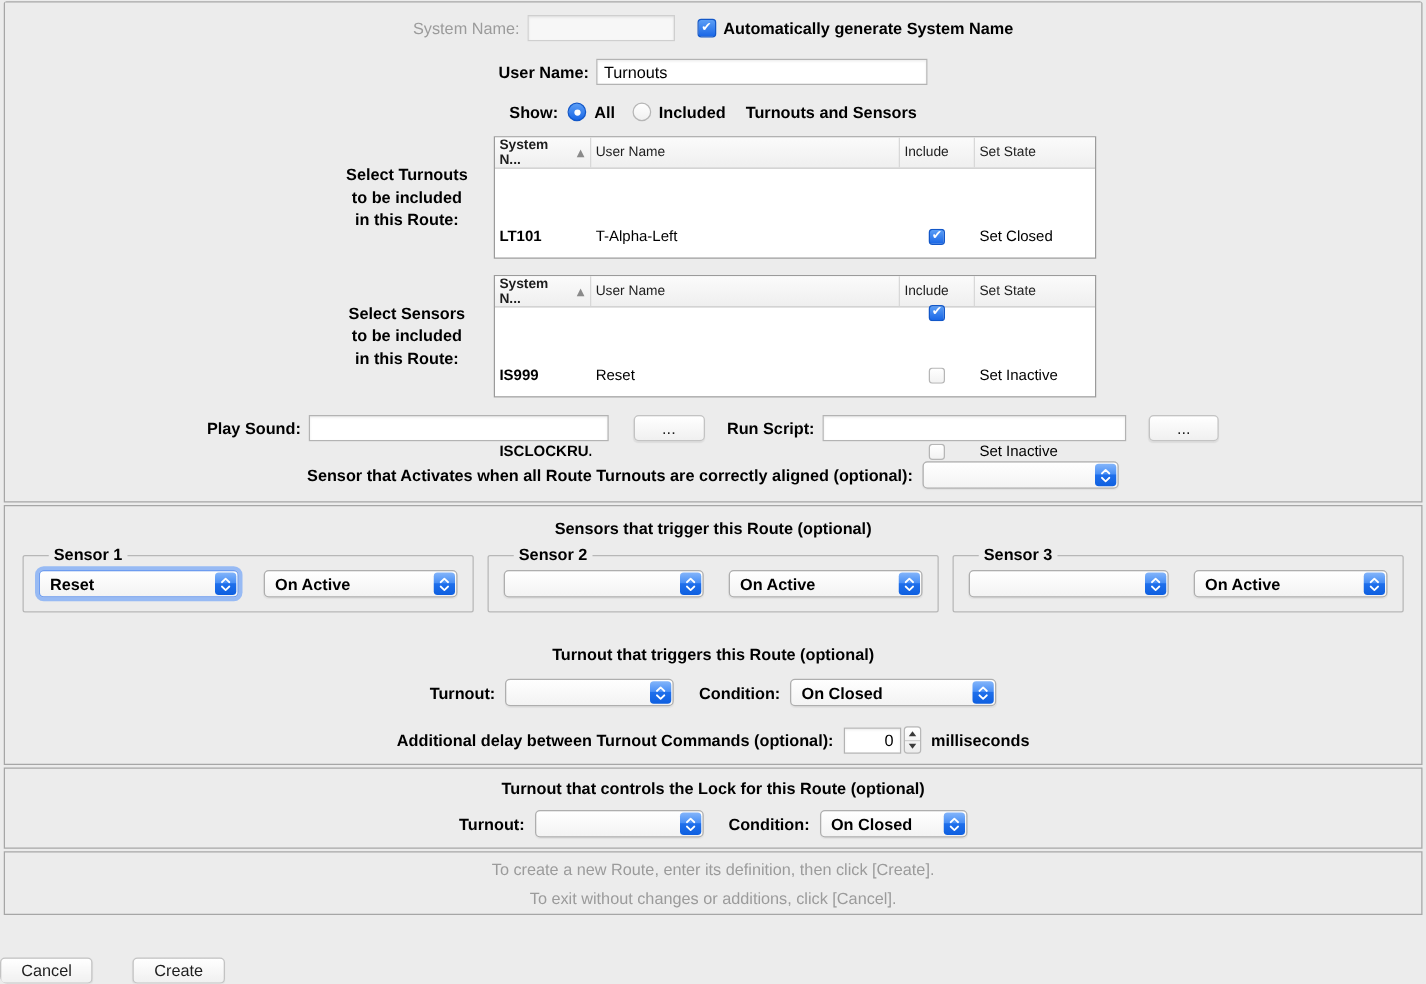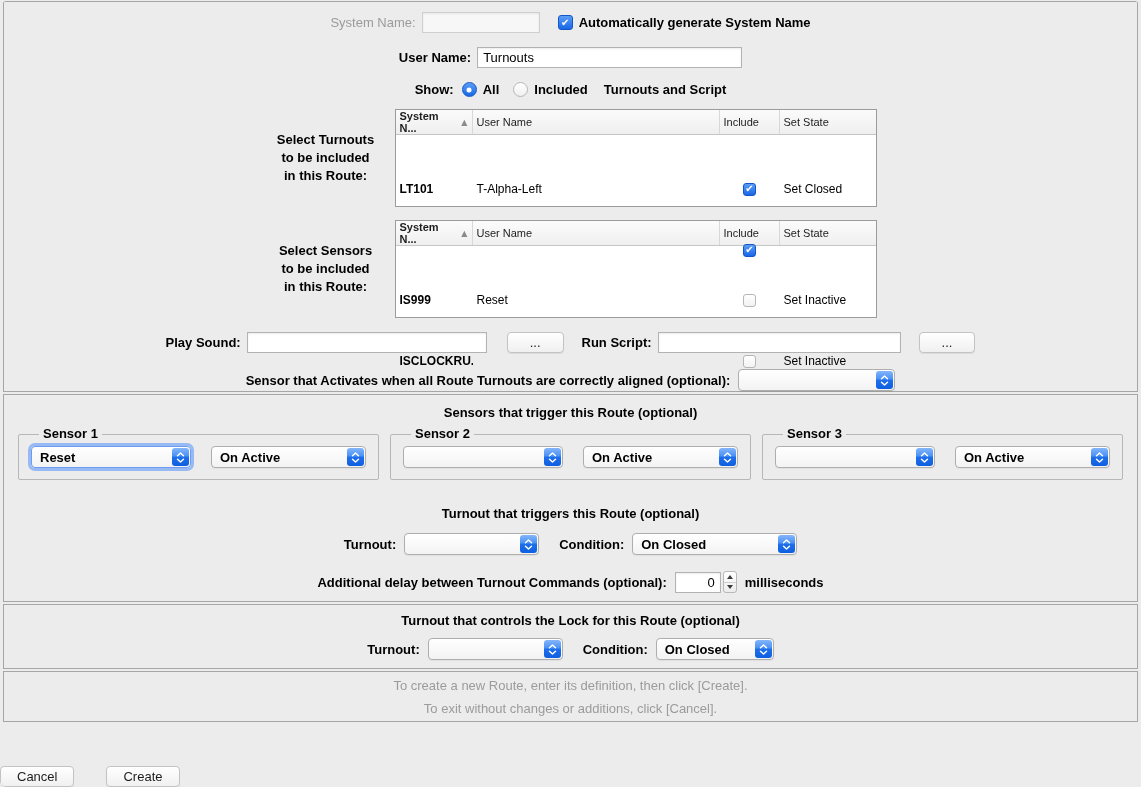--- a/index.html
+++ b/index.html
@@ -90,21 +90,21 @@
   .spinner { width:14px; height:22px; margin-left:2px; border:1px solid #b8b8b8; border-radius:3px;
              background:linear-gradient(#fff,#ececec); display:flex; flex-direction:column; overflow:hidden; }
   .spinner span { flex:1; display:flex; align-items:center; justify-content:center; }
   .spinner .sp-up { border-bottom:1px solid #cfcfcf; }
   .sp-up::after { content:""; border-left:3px solid transparent; border-right:3px solid transparent;
                   border-bottom:4px solid #3a3a3a; }
   .sp-down::after { content:""; border-left:3px solid transparent; border-right:3px solid transparent;
                     border-top:4px solid #3a3a3a; }
 
   
-  .top-panel { padding:10px 0 0 0; }
+  .top-panel { padding:10px 0 10px 0; }
   .sect-title { text-align:center; font-size:13px; font-weight:bold; }
   .trigger-panel { padding:10px 0 8px 0; }
   .sensor-row { display:flex; justify-content:space-between; padding:0 14px; margin-top:14px; }
   .gbox { position:relative; width:361px; height:46px; border:1px solid #b7b7b7; border-radius:2px;
           display:flex; align-items:center; padding:0 12px; gap:20px; }
   .gbox .gtitle { position:absolute; top:-9px; left:20px; background:#ececec; padding:0 4px;
                   font-size:13px; font-weight:bold; white-space:nowrap; }
   .lock-panel { padding:8px 0; }
   .hints-panel { padding:6px 0 5px 0; }
   .hint { text-align:center; font-size:13px; color:#9b9b9b; }
@@ -133,21 +133,21 @@
         <span class="lbl b">User Name:</span>
         <input class="tf w265 ml6" value="Turnouts" style="">
       </div>
 
       <div class="frow" style="margin-top:14px">
         <span class="lbl b">Show:</span>
         <span class="radio ml8 checked"></span>
         <span class="lbl b ml6">All</span>
         <span class="radio ml14"></span>
         <span class="lbl b ml6">Included</span>
-        <span class="lbl b ml16">Turnouts and Script</span>
+        <span class="lbl b ml16">Turnouts and Sensors</span>
       </div>
 
       <div class="frow tblock">
         <div class="tlabel">
           <div>Select Turnouts</div>
           <div>to be included</div>
           <div>in this Route:</div>
         </div>
         <div class="jtable">
           <div class="thead">

